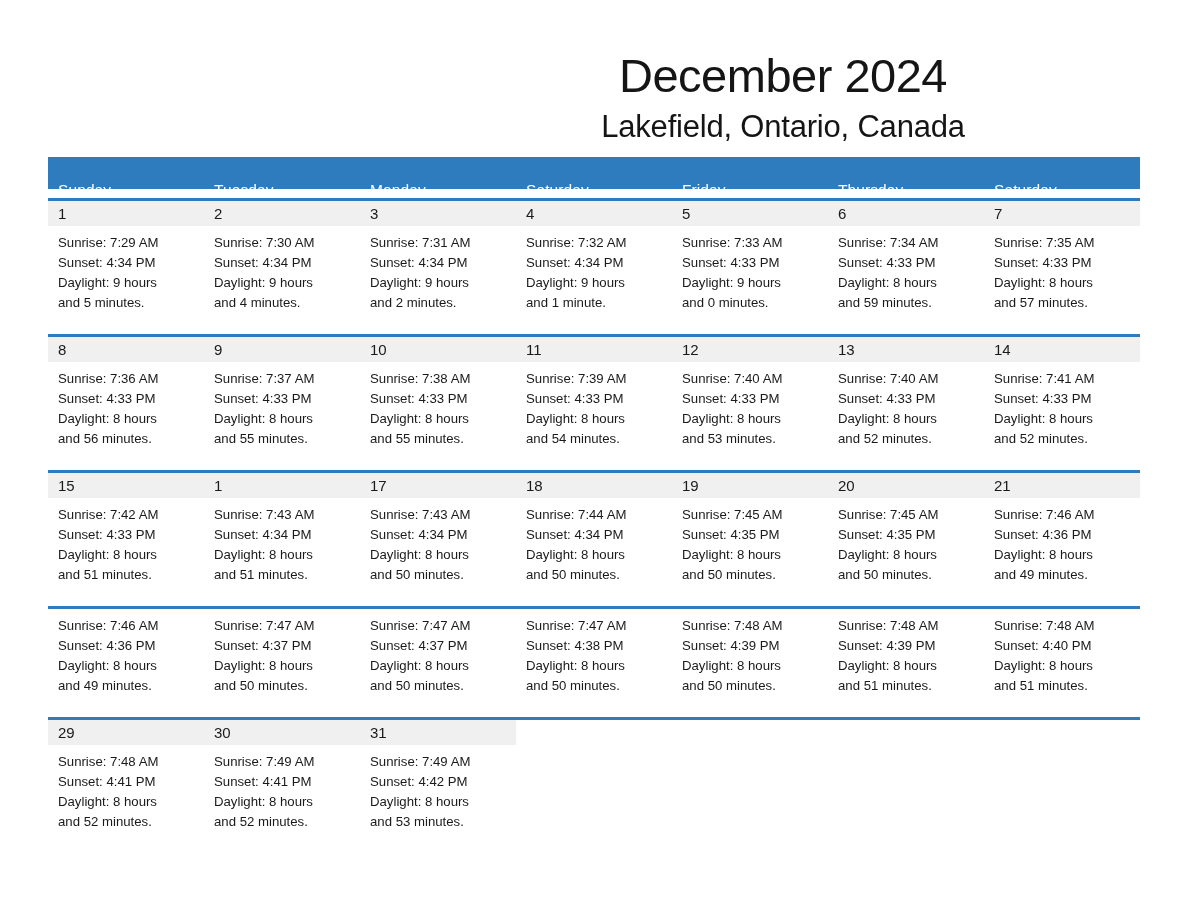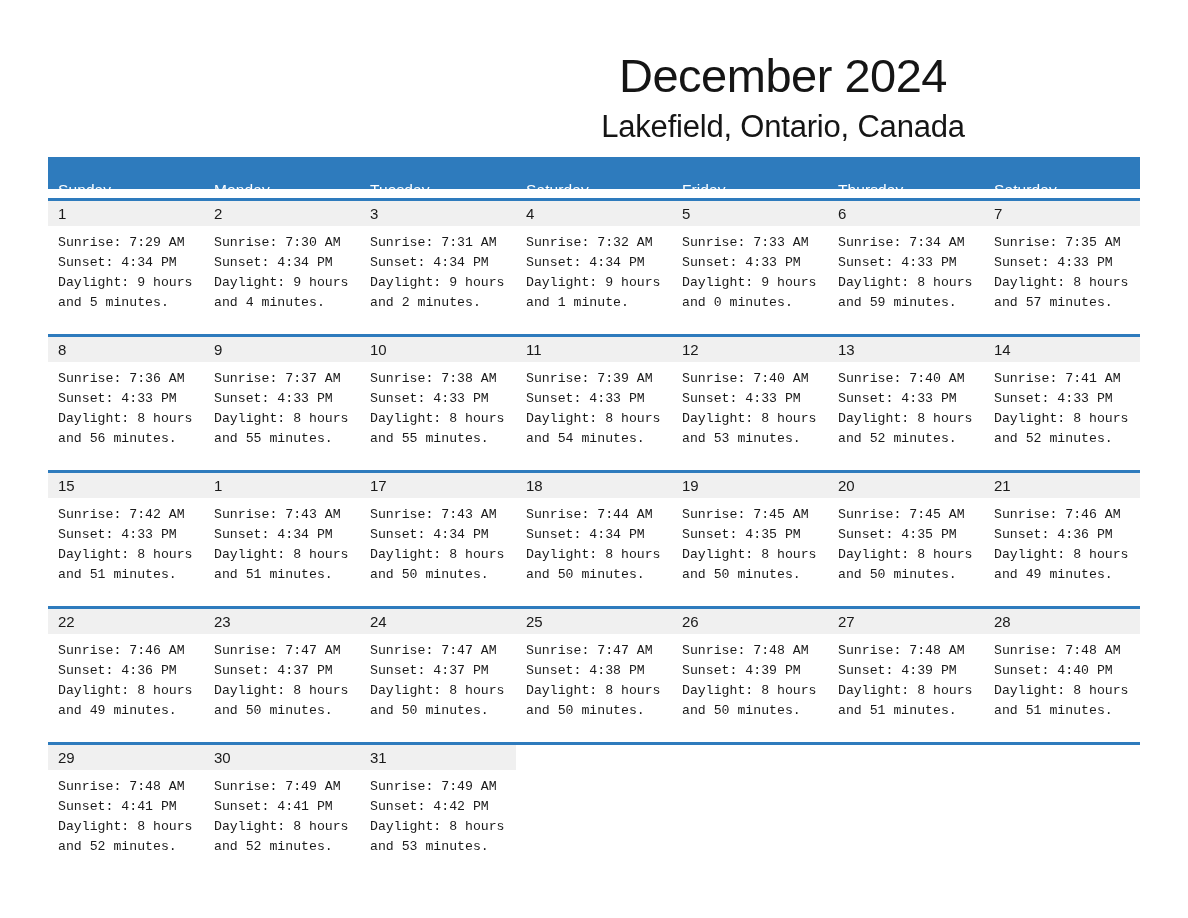--- a/index.html
+++ b/index.html
@@ -141,21 +141,20 @@
     color: #1a1a1a;
   }
   .detail-cell {
     flex: 0 0 156px;
     width: 156px;
     box-sizing: border-box;
     padding: 7px 6px 0 10px;
     font-size: 13.2px;
     line-height: 20px;
     color: #1a1a1a;
-    font-family: Liberation Mono, monospace;
   }
   .detail-cell div {
     white-space: nowrap;
   }
   .empty-cell {
     background: #ffffff;
   }
 </style>
 </head>
 <body>
@@ -169,22 +168,22 @@
       <div class="cal-title">December 2024</div>
       <div class="cal-subtitle">Lakefield, Ontario, Canada</div>
     </div>
 
   </div>
 
   <div class="calendar">
 
     <div class="dow-header">
       <div class="dow-cell">Sunday</div>
+      <div class="dow-cell">Tuesday</div>
       <div class="dow-cell">Monday</div>
-      <div class="dow-cell">Tuesday</div>
       <div class="dow-cell">Saturday</div>
       <div class="dow-cell">Friday</div>
       <div class="dow-cell">Thursday</div>
       <div class="dow-cell">Saturday</div>
     </div>
 
     <div class="week">
       <div class="week-daynums">
         <div class="daynum-cell">1</div>
         <div class="daynum-cell">2</div>
@@ -346,29 +345,20 @@
         <div class="detail-cell">
           <div>Sunrise: 7:46 AM</div>
           <div>Sunset: 4:36 PM</div>
           <div>Daylight: 8 hours</div>
           <div>and 49 minutes.</div>
         </div>
       </div>
     </div>
 
     <div class="week">
-      <div class="week-daynums">
-        <div class="daynum-cell">22</div>
-        <div class="daynum-cell">23</div>
-        <div class="daynum-cell">24</div>
-        <div class="daynum-cell">25</div>
-        <div class="daynum-cell">26</div>
-        <div class="daynum-cell">27</div>
-        <div class="daynum-cell">28</div>
-      </div>
       <div class="week-details">
         <div class="detail-cell">
           <div>Sunrise: 7:46 AM</div>
           <div>Sunset: 4:36 PM</div>
           <div>Daylight: 8 hours</div>
           <div>and 49 minutes.</div>
         </div>
         <div class="detail-cell">
           <div>Sunrise: 7:47 AM</div>
           <div>Sunset: 4:37 PM</div>

